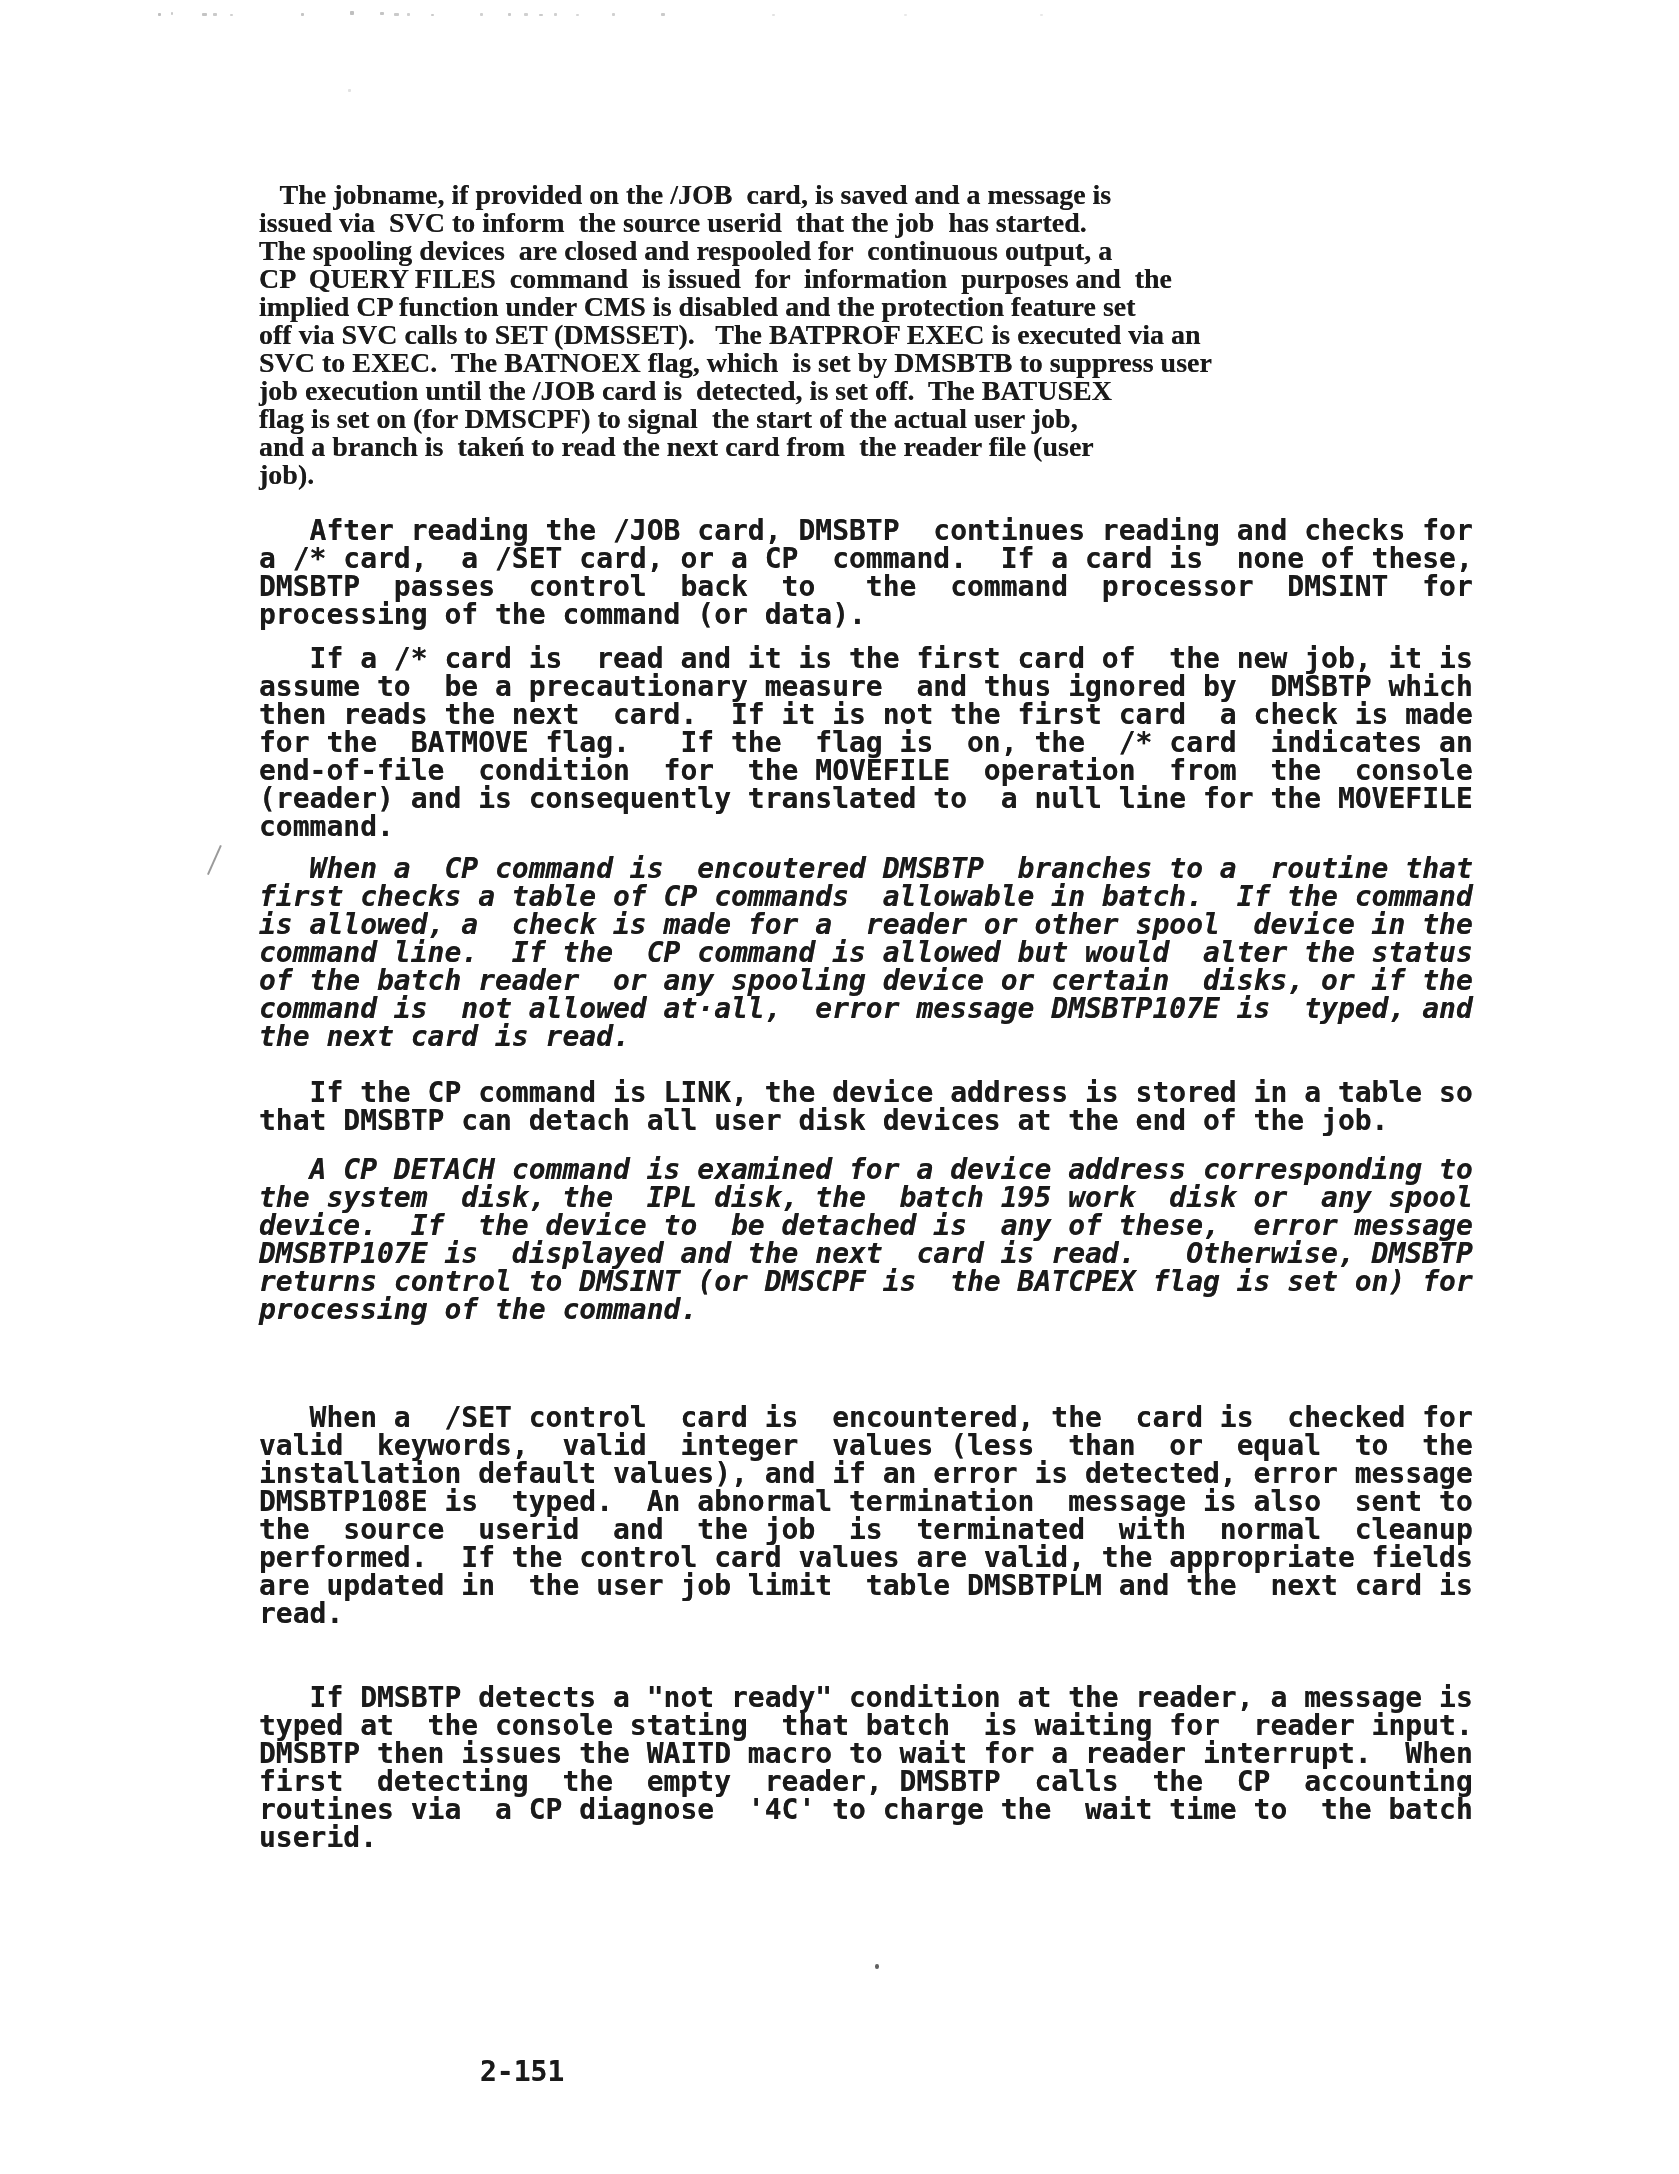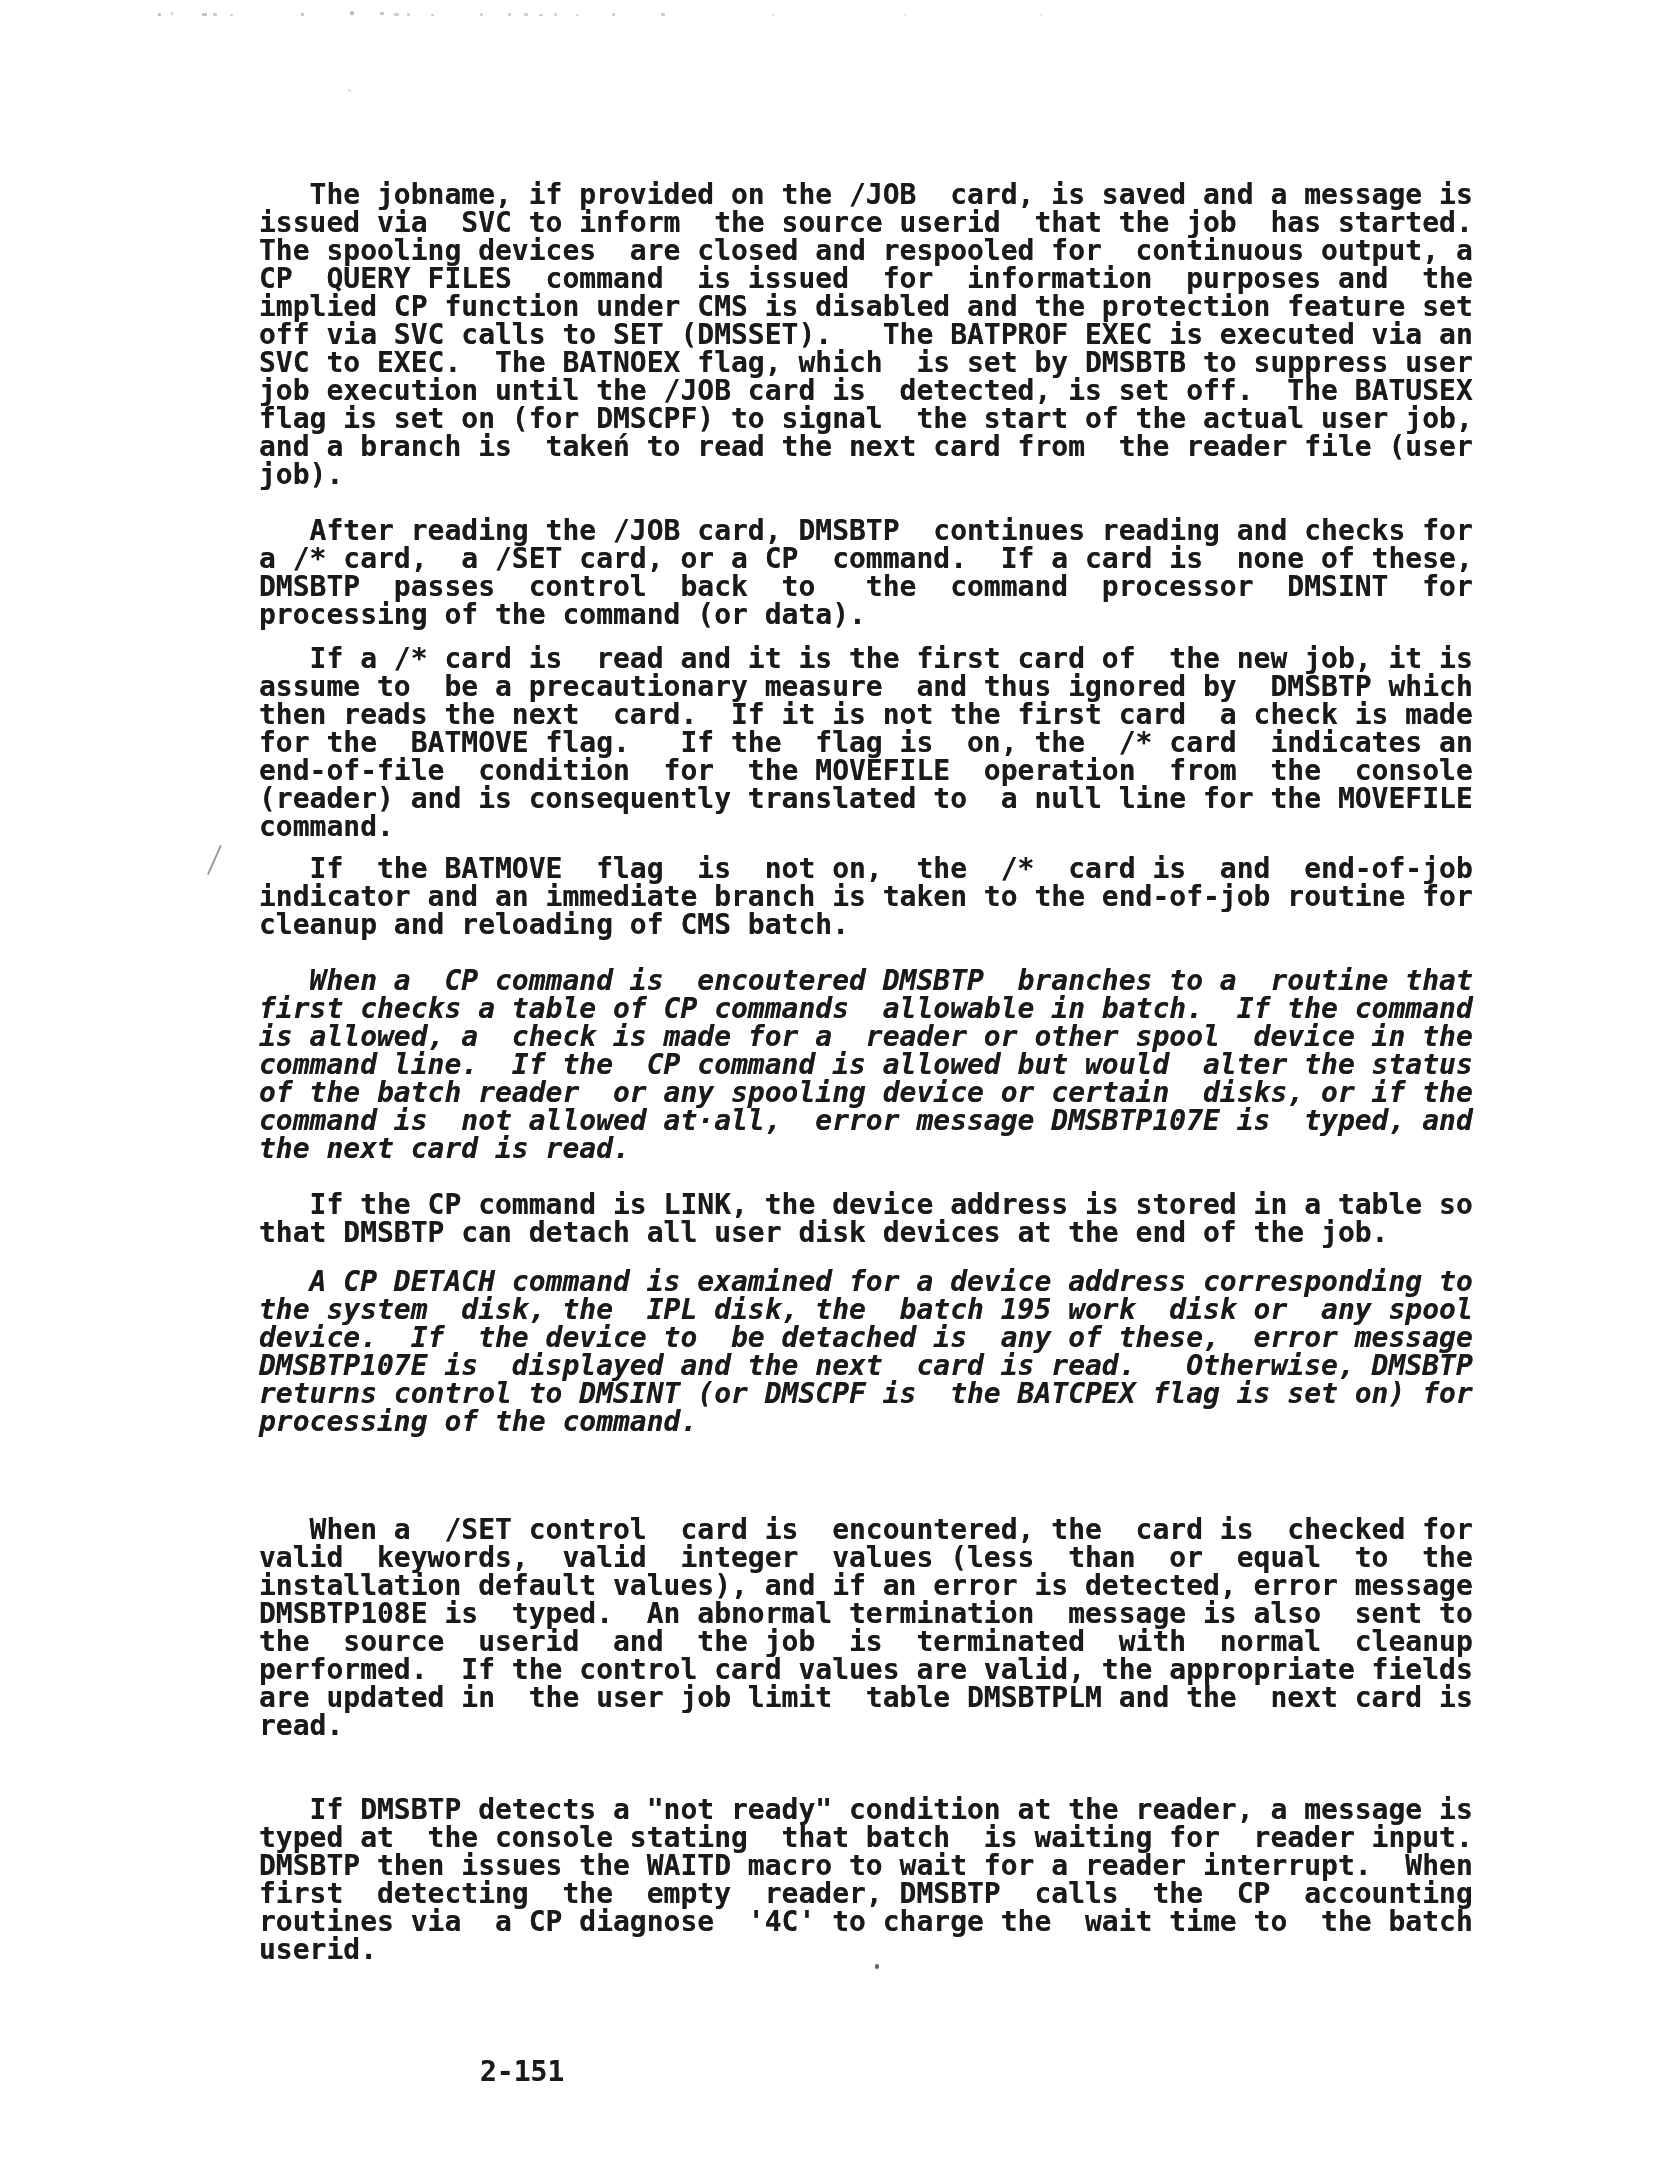--- a/index.html
+++ b/index.html
@@ -61,21 +61,21 @@
     position: absolute;
     background: #3a3a3a;
     border-radius: 50%;
   }
 </style>
 </head>
 <body>
 
 <div class="page">
   <div class="textblock">
-      <pre class="para" style="margin-bottom: 28px;">   The jobname, if provided on the /JOB  card, is saved and a message is
+      <pre class="para" style="margin-bottom: 28px; font-family: Liberation Serif, serif;">   The jobname, if provided on the /JOB  card, is saved and a message is
 issued via  SVC to inform  the source userid  that the job  has started.
 The spooling devices  are closed and respooled for  continuous output, a
 CP  QUERY FILES  command  is issued  for  information  purposes and  the
 implied CP function under CMS is disabled and the protection feature set
 off via SVC calls to SET (DMSSET).   The BATPROF EXEC is executed via an
 SVC to EXEC.  The BATNOEX flag, which  is set by DMSBTB to suppress user
 job execution until the /JOB card is  detected, is set off.  The BATUSEX
 flag is set on (for DMSCPF) to signal  the start of the actual user job,
 and a branch is  takeń to read the next card from  the reader file (user
 job).</pre>
@@ -83,23 +83,20 @@
 a /* card,  a /SET card, or a CP  command.  If a card is  none of these,
 DMSBTP  passes  control  back  to   the  command  processor  DMSINT  for
 processing of the command (or data).</pre>
       <pre class="para" style="margin-bottom: 14px;">   If a /* card is  read and it is the first card of  the new job, it is
 assume to  be a precautionary measure  and thus ignored by  DMSBTP which
 then reads the next  card.  If it is not the first card  a check is made
 for the  BATMOVE flag.   If the  flag is  on, the  /* card  indicates an
 end-of-file  condition  for  the MOVEFILE  operation  from  the  console
 (reader) and is consequently translated to  a null line for the MOVEFILE
 command.</pre>
-      <pre class="para" style="margin-bottom: 28px;">   If  the BATMOVE  flag  is  not on,  the  /*  card is  and  end-of-job
-indicator and an immediate branch is taken to the end-of-job routine for
-cleanup and reloading of CMS batch.</pre>
       <pre class="para" style="margin-bottom: 28px; font-style: italic;">   When a  CP command is  encoutered DMSBTP  branches to a  routine that
 first checks a table of CP commands  allowable in batch.  If the command
 is allowed, a  check is made for a  reader or other spool  device in the
 command line.  If the  CP command is allowed but would  alter the status
 of the batch reader  or any spooling device or certain  disks, or if the
 command is  not allowed at·all,  error message DMSBTP107E is  typed, and
 the next card is read.</pre>
       <pre class="para" style="margin-bottom: 21px;">   If the CP command is LINK, the device address is stored in a table so
 that DMSBTP can detach all user disk devices at the end of the job.</pre>
       <pre class="para" style="margin-bottom: 80px; font-style: italic;">   A CP DETACH command is examined for a device address corresponding to

